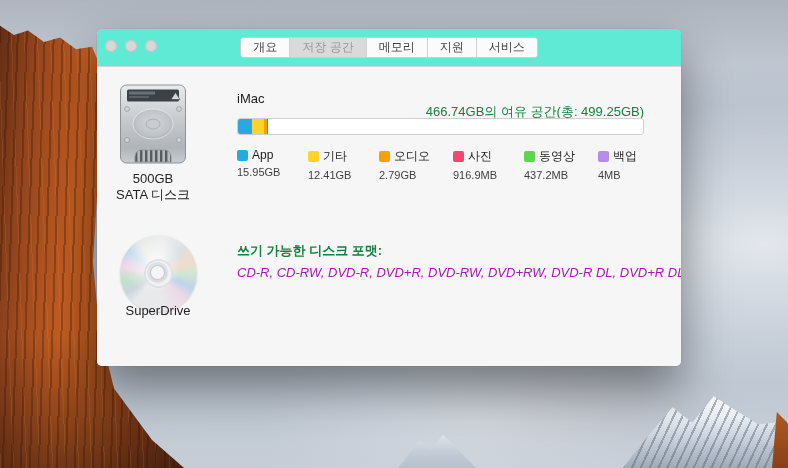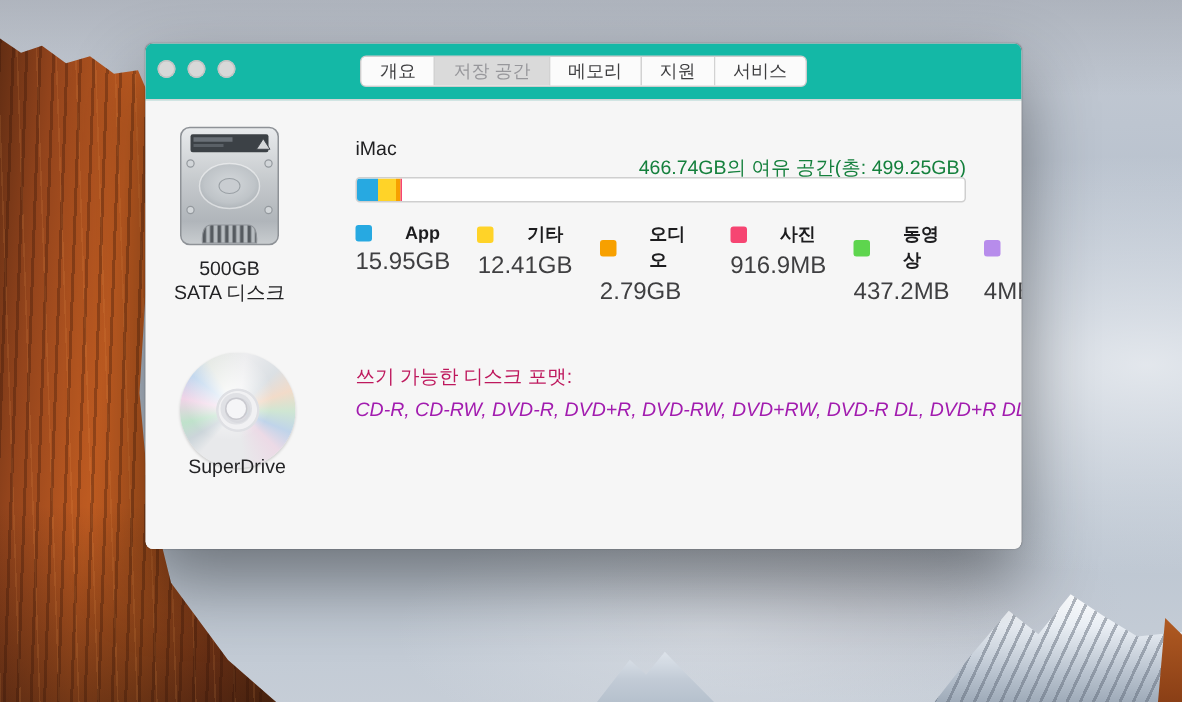--- a/index.html
+++ b/index.html
@@ -43,21 +43,21 @@
       repeating-linear-gradient(115deg,rgba(90,100,115,.45) 0 2px,rgba(90,100,115,0) 2px 8px),
       linear-gradient(180deg,#ffffff 0%,#e9eef4 35%,#b9c3cf 75%,#9fabb9 100%);}
   .rock-far-right{position:absolute;right:0;bottom:0;width:16px;height:56px;
     clip-path:polygon(30% 0,100% 20%,100% 100%,0 100%);
     background:linear-gradient(180deg,#b05a22 0%,#8a3f16 100%);}
 
   
   .window{position:absolute;left:97px;top:29px;width:584px;height:337px;
     background:#f6f6f6;border-radius:5px;overflow:hidden;
     box-shadow:0 22px 48px rgba(0,0,0,.42),0 0 1px rgba(0,0,0,.35);}
-  .titlebar{position:relative;height:37px;background:#14b8a6;
+  .titlebar{position:relative;height:37px;background:#5eead4;
     border-bottom:1px solid #d4d4d4;display:flex;align-items:center;justify-content:center;}
   .traffic{position:absolute;left:8px;top:11px;display:flex;gap:8px;}
   .tl{width:12px;height:12px;border-radius:50%;background:#d8d8d8;
     box-shadow:inset 0 0 0 1px #c3c3c3;padding:0;border:none;}
   .tabs{display:flex;height:19px;border:1px solid #cdcdcd;border-radius:4px;
     overflow:hidden;background:#fbfbfb;font-size:12px;}
   .tab{display:flex;align-items:center;padding:0 12px;color:#3e3e40;background:#fbfbfb;
     border-right:1px solid #d2d2d2;cursor:default;white-space:nowrap;}
   .tab:last-child{border-right:none;}
   .tab.selected{background:#dadada;color:#97979b;}
@@ -68,25 +68,25 @@
   .device-label{position:absolute;left:2px;top:104px;width:108px;text-align:center;
     line-height:16px;color:#232325;}
   .head-row{position:absolute;left:140px;top:24px;width:407px;display:flex;
     justify-content:space-between;align-items:flex-start;}
   .free-space{color:#15803d;margin-top:12px;}
   .usage-bar{position:absolute;left:140px;top:51px;width:405px;height:15px;background:#ffffff;
     border:1px solid #cfcfcf;border-radius:3px;overflow:hidden;display:flex;}
   .seg{height:100%;}
   .legend{position:absolute;left:140px;top:81px;display:flex;gap:23px;}
   .legend-item{min-width:48px;}
-  .legend-head{display:flex;align-items:center;gap:22px;font-weight:bold;font-size:12px;color:#1d1d1f;}
+  .legend-head{display:flex;align-items:center;gap:4px;font-weight:normal;font-size:12px;color:#1d1d1f;}
   .swatch{width:11px;height:11px;border-radius:2px;flex:0 0 auto;}
-  .legend-value{margin-top:4px;font-size:16px;color:#3f3f41;}
-
-  .formats-title{position:absolute;left:140px;top:175px;font-weight:normal;color:#be185d;}
+  .legend-value{margin-top:4px;font-size:11px;color:#3f3f41;}
+
+  .formats-title{position:absolute;left:140px;top:175px;font-weight:bold;color:#15803d;}
   .formats-line{position:absolute;left:140px;top:198px;color:#a21caf;white-space:nowrap;font-style:italic;}
 
   .disc-icon{position:absolute;left:23px;top:168px;width:77px;height:77px;border-radius:50%;
     background:
       radial-gradient(circle at 50% 50%,rgba(255,255,255,0) 0 12%,#e2e2e6 13% 15%,#f1f1f3 16% 23%,#dfe0e4 24% 26%,rgba(255,255,255,0) 27%),
       radial-gradient(circle at 42% 38%,rgba(255,255,255,.85),rgba(255,255,255,0) 45%),
       conic-gradient(from 210deg,#e8e9eb 0 3%,#ccd5da 8%,#bfe2cb 13%,#f0d4e7 20%,#bfd6ee 27%,#e4e8e3 33%,#ededef 44%,#dbe0e4 54%,#f2dbc9 61%,#cfe6d3 67%,#c0d4ea 73%,#ecdae6 79%,#e8e9eb 90% 100%);
     box-shadow:0 1px 2px rgba(0,0,0,.18);}
   .disc-icon::after{content:"";position:absolute;left:50%;top:50%;width:13px;height:13px;margin:-7.5px 0 0 -7.5px;
     border-radius:50%;background:#f5f5f7;box-shadow:0 0 0 1px #c9c9cf,0 0 0 4px rgba(210,211,216,.55);}

